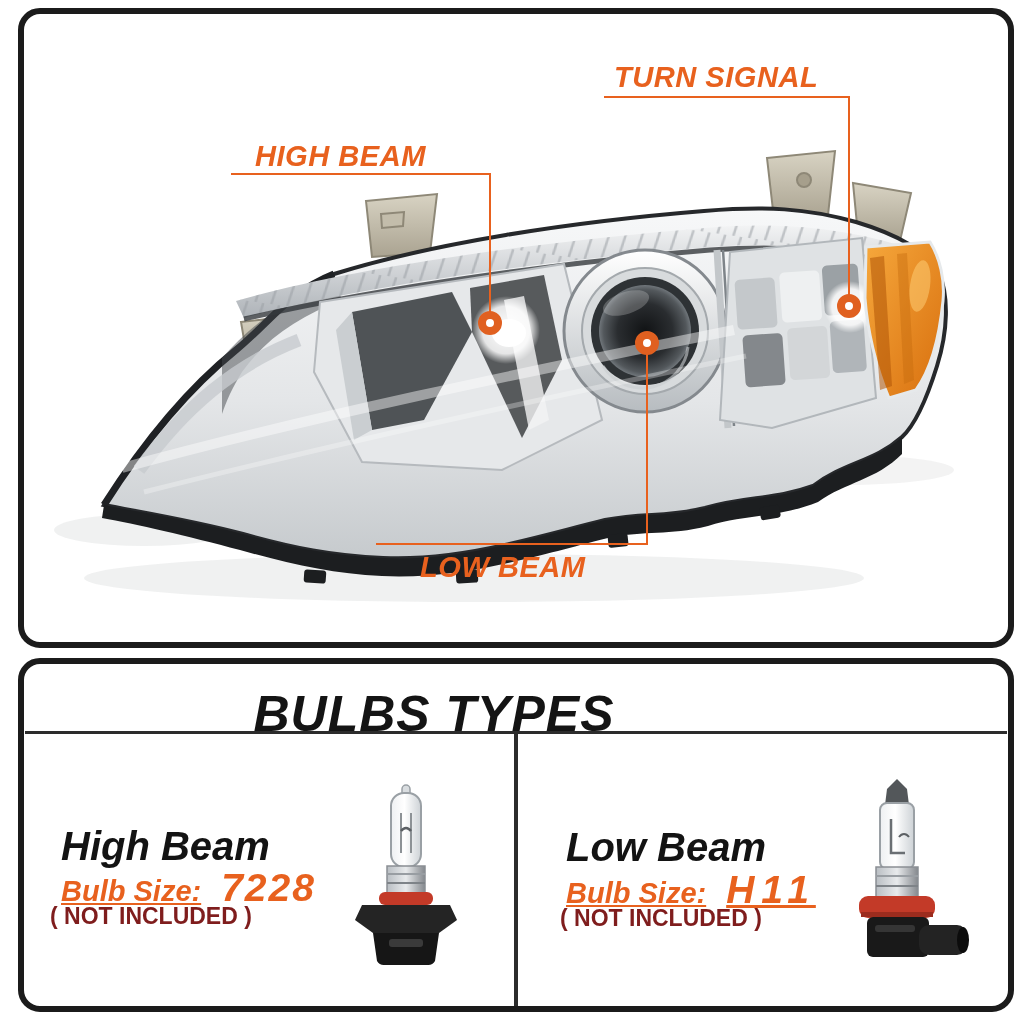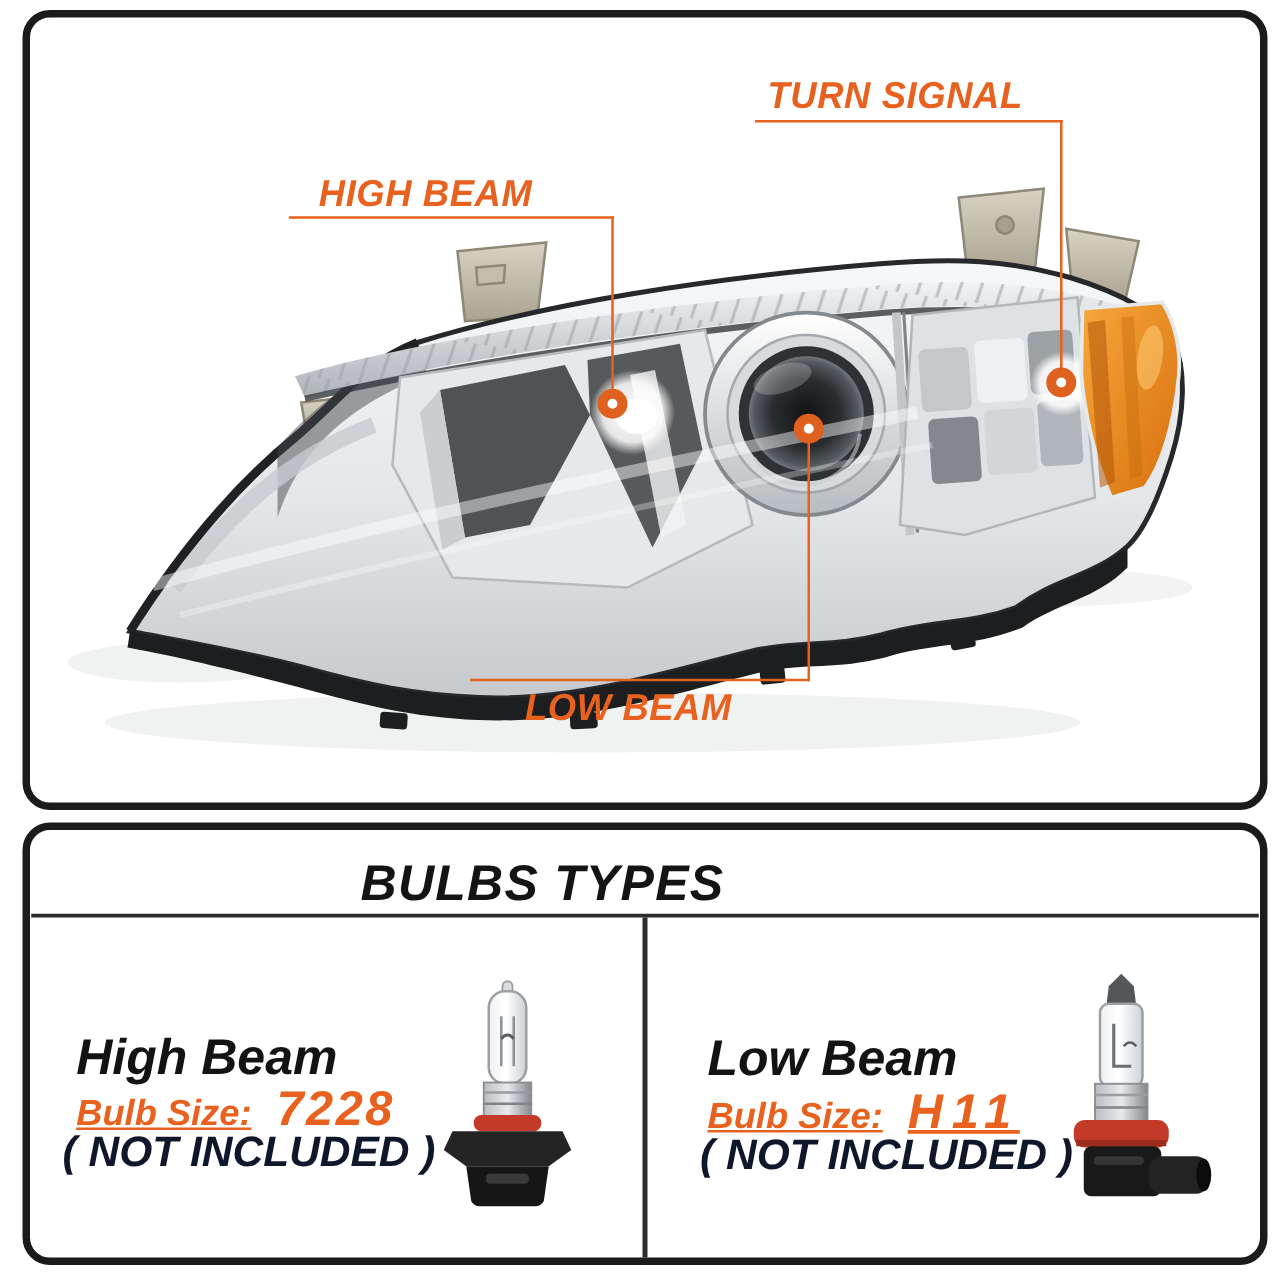--- a/index.html
+++ b/index.html
@@ -23,36 +23,36 @@
   .cl-high-h { left:227px; top:173px; width:260px; height:2px; }
   .cl-high-v { left:485px; top:173px; width:2px;  height:146px; }
   .cl-low-v  { left:642px; top:345px; width:2px;  height:200px; }
   .cl-low-h  { left:372px; top:543px; width:272px; height:2px; }
 
   .cdot { position:absolute; width:24px; height:24px; border-radius:50%; border:8px solid #E06020; background:#fff; }
   .cd-turn { left:833px; top:294px; }
   .cd-high { left:474px; top:311px; }
   .cd-low  { left:631px; top:331px; }
 
-  .panel-title { position:absolute; left:14px; top:685px; width:832px; text-align:center; font-size:40px; font-weight:bold; font-style:italic; color:#141414; letter-spacing:1px; }
+  .panel-title { position:absolute; left:14px; top:685px; width:832px; text-align:center; font-size:50px; font-weight:bold; font-style:italic; color:#141414; letter-spacing:1px; }
   .div-h { position:absolute; left:21px; top:731px; width:982px; height:3px; background:#2c2c2c; }
   .div-v { position:absolute; left:510px; top:734px; width:4px; height:272px; background:#2c2c2c; }
 
   .cell-heading { position:absolute; font-size:40px; font-weight:bold; font-style:italic; color:#131313; white-space:nowrap; }
   .hb-heading { left:57px;  top:824px; }
   .lb-heading { left:562px; top:825px; }
 
   .size-row { position:absolute; display:flex; align-items:baseline; font-weight:bold; font-style:italic; color:#E8611E; white-space:nowrap; }
   .hb-size { left:57px;  top:866px; }
   .lb-size { left:562px; top:868px; }
   .size-label { font-size:29px;text-decoration:underline; }
   .size-value { font-size:39px; margin-left:20px; letter-spacing:2px; }
   .lb-size .size-value { letter-spacing:7px;text-decoration:underline; }
 
-  .cell-note { position:absolute; font-size:34px; font-weight:bold; font-style:italic; color:#0f172a; white-space:nowrap; }
+  .cell-note { position:absolute; font-size:23px; font-weight:bold; color:#7f1d1d; white-space:nowrap; }
   .hb-note { left:46px;  top:903px; }
   .lb-note { left:556px; top:905px; }
 
   .bulb { position:absolute; }
   .bulb-9005 { left:345px; top:773px; width:120px; height:195px; }
   .bulb-h11  { left:845px; top:775px; width:125px; height:195px; }
 </style>
 </head>
 <body>
 

